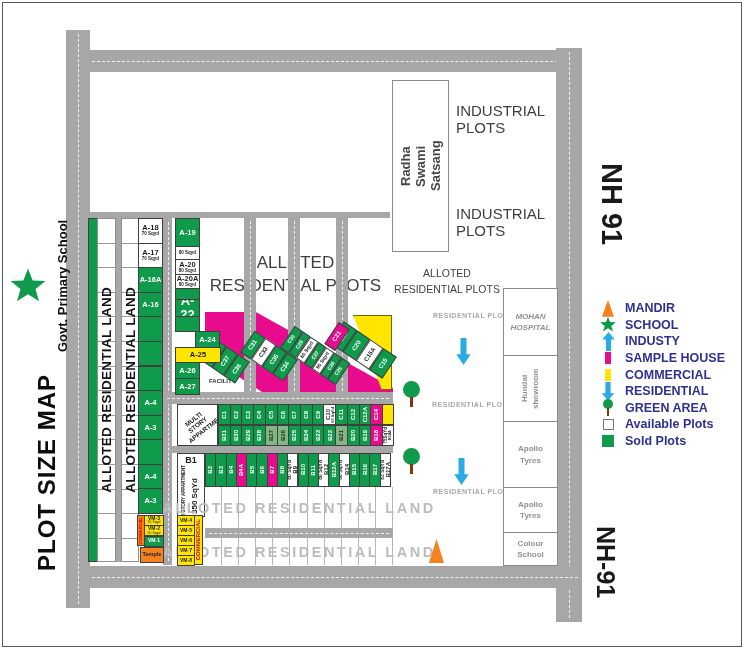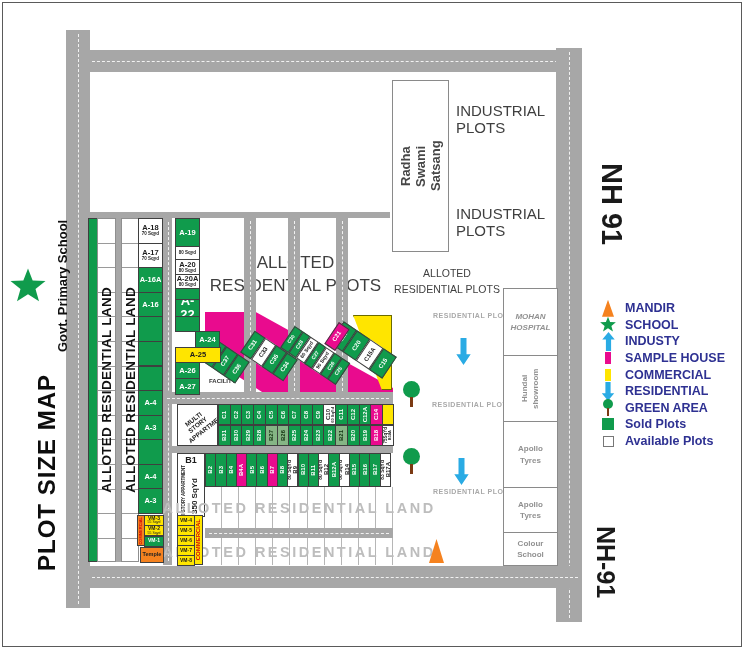--- a/index.html
+++ b/index.html
@@ -543,24 +543,24 @@
         <div class="legend-ico">
           <div class="ico-tree">
             <div class="t"></div>
             <div class="s"></div>
           </div>
         </div>
         <span class="legend-lbl">GREEN AREA</span>
       </div>
       <div class="legend-row">
         <div class="legend-ico">
+          <div class="ico-sq" style="background: rgb(255, 255, 255); border: 1px solid rgb(119, 119, 119);"></div>
+        </div>
+        <span class="legend-lbl">Available Plots</span>
+      </div>
+      <div class="legend-row">
+        <div class="legend-ico">
           <div class="ico-sq" style="background: rgb(16, 155, 76); width: 12px; height: 12px;"></div>
         </div>
         <span class="legend-lbl">Sold Plots</span>
       </div>
-      <div class="legend-row">
-        <div class="legend-ico">
-          <div class="ico-sq" style="background: rgb(255, 255, 255); border: 1px solid rgb(119, 119, 119);"></div>
-        </div>
-        <span class="legend-lbl">Available Plots</span>
-      </div>
     </div>
 </div>
 
 </body></html>

